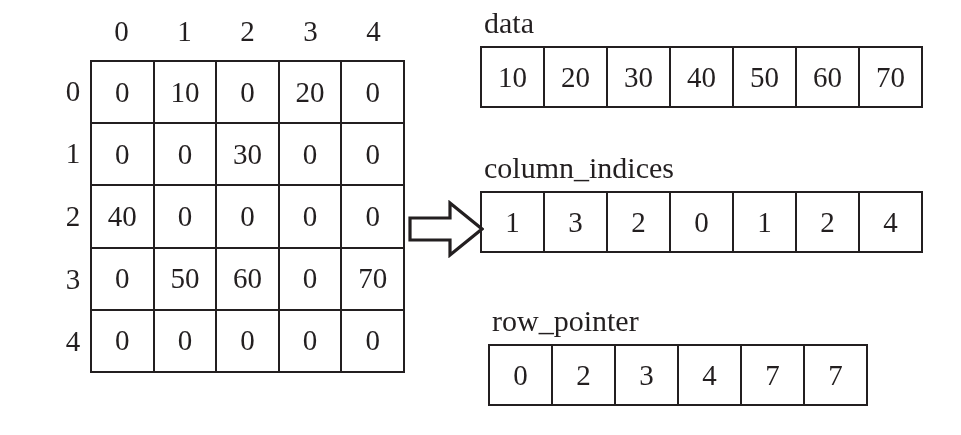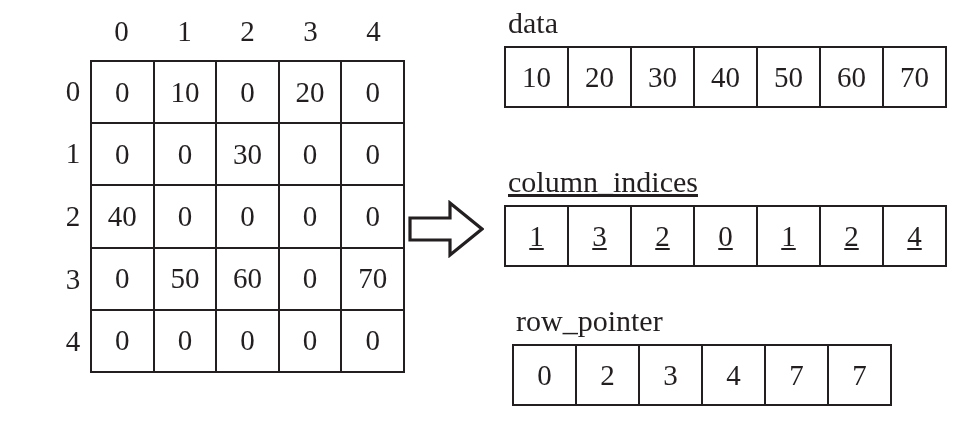--- a/index.html
+++ b/index.html
@@ -91,21 +91,20 @@
     position: absolute;
     left: 408px;
     top: 200px;
     width: 76px;
     height: 58px;
   }
 
   
   .array-block {
     position: absolute;
-    margin-left: 24px;
   }
   .array-label {
     font-size: 30px;
     line-height: 1;
     margin: 0 0 8px 4px;
     white-space: nowrap;
   }
   .array-cells {
     display: flex;
     border-top: 2.4px solid #231f20;
@@ -119,21 +118,21 @@
     border-bottom: 2.4px solid #231f20;
     box-sizing: border-box;
     display: flex;
     align-items: center;
     justify-content: center;
     font-size: 29px;
     line-height: 1;
   }
 
   #data-array       { left: 480px; top: 8px; }
-  #colind-array     { left: 480px; top: 167px; text-decoration: underline; }
+  #colind-array     { left: 480px; top: 153px; }
   #rowptr-array     { left: 488px; top: 306px; }
 </style>
 </head>
 <body>
 
 <div id="matrix-figure">
 
   <div id="matrix-col-headers">
     <div class="col-head">0</div>
     <div class="col-head">1</div>

